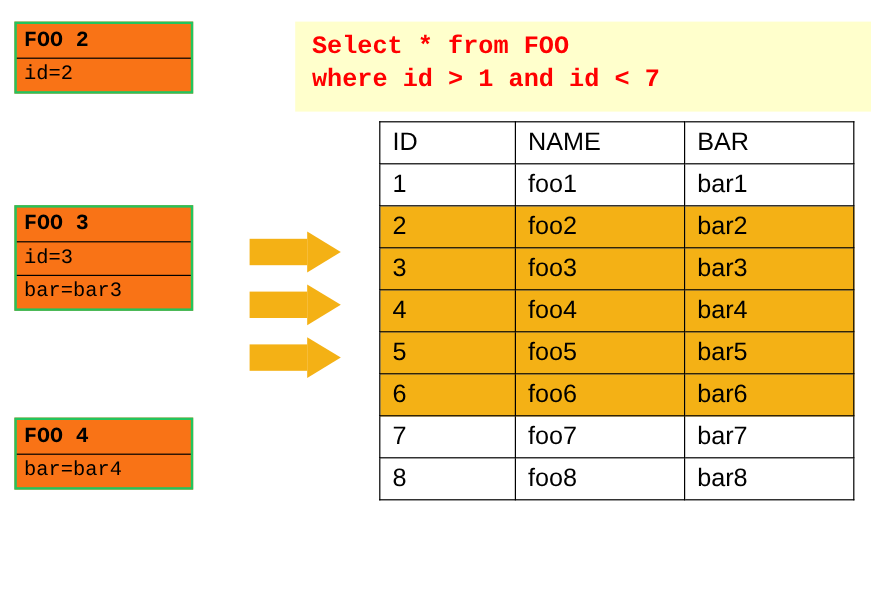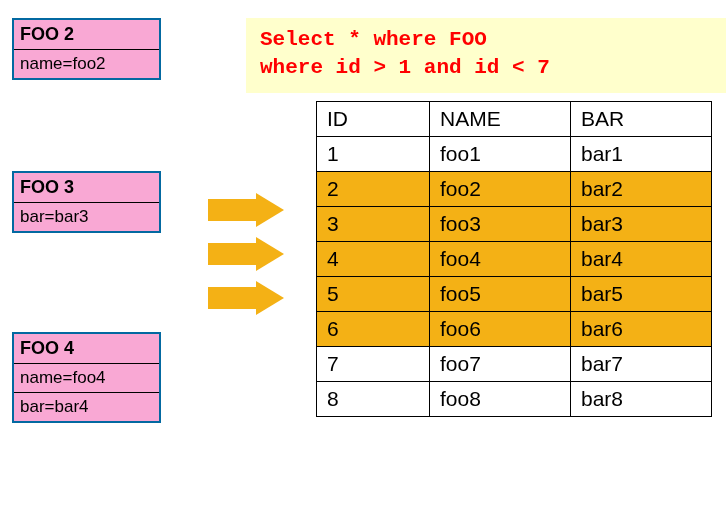--- a/index.html
+++ b/index.html
@@ -6,23 +6,24 @@
     margin: 0;
     padding: 0;
     font-family: Arial, Helvetica, sans-serif;
     background: #fff;
     width: 726px;
     height: 507px;
     position: relative;
   }
   .object-box {
     position: absolute;
-    border: 2px solid #0369a1;
-    background: #f9a8d4;
+    border: 2px solid #22c55e;
+    background: #f97316;
     width: 145px;
+    font-family: Liberation Mono, monospace;
   }
   .object-box .row {
     border-bottom: 1px solid #000;
     padding: 4px 6px;
     font-size: 17px;
   }
   .object-box .row:last-child {
     border-bottom: none;
   }
   .object-box .title {
@@ -79,36 +80,36 @@
     width: 0;
     height: 0;
     border-top: 17px solid transparent;
     border-bottom: 17px solid transparent;
     border-left: 28px solid #f4b115;
   }
 </style>
 </head>
 <body>
 
-<div class="sql-box"><span>Select * where FOO</span>
+<div class="sql-box"><span>Select * from FOO</span>
 <span>where id &gt; 1 and id &lt; 7</span></div>
 
 <div class="object-box" style="left:12px; top:18px;">
   <div class="row title">FOO 2</div>
-  <div class="row">name=foo2</div>
+  <div class="row">id=2</div>
 </div>
 
 <div class="object-box" style="left:12px; top:171px;">
   <div class="row title">FOO 3</div>
+  <div class="row">id=3</div>
   <div class="row">bar=bar3</div>
 </div>
 
-<div class="object-box" style="left:12px; top:332px;">
+<div class="object-box" style="left:12px; top:348px;">
   <div class="row title">FOO 4</div>
-  <div class="row">name=foo4</div>
   <div class="row">bar=bar4</div>
 </div>
 
 <div class="arrow" style="left:208px; top:193px;">
   <div class="shaft"></div>
     <div class="head"></div>
 </div>
 <div class="arrow" style="left:208px; top:237px;">
   <div class="shaft"></div>
     <div class="head"></div>

